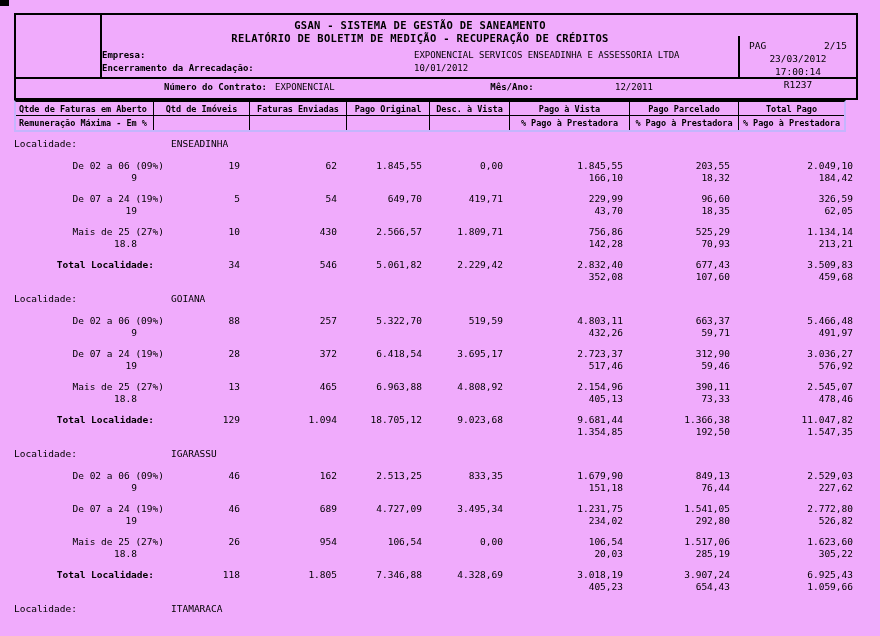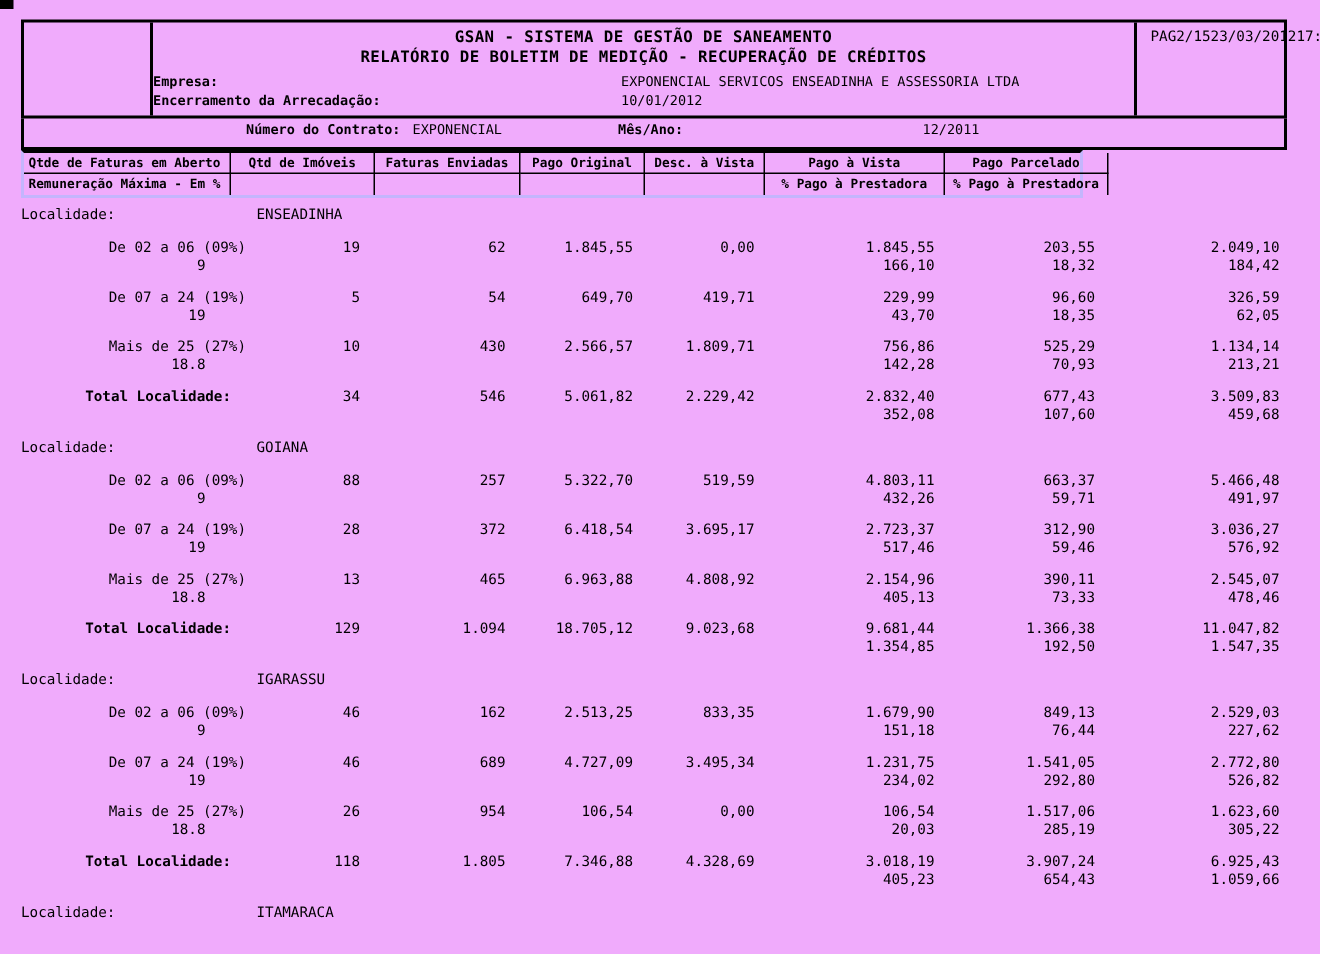--- a/index.html
+++ b/index.html
@@ -16,38 +16,38 @@
     position:absolute; left:14px; top:13px; width:844px; height:66px;
     border:2px solid #000; display:flex;
   }
   .logo-cell { width:86px; border-right:2px solid #000; }
   .title-cell { flex:1; padding-top:4px; }
   .title-line { text-align:center; font-weight:bold; font-size:10.5px; line-height:13px; letter-spacing:0.3px; }
   .pair-line { display:grid; grid-template-columns:305px auto; line-height:11px; font-size:9px; margin-top:2px; }
   .pair-line .lbl { font-weight:bold; text-align:left; }
   .pair-line .val { padding-left:7px; }
   .emp-block { margin-top:5px; }
-  .info-cell { width:100px; border-left:2px solid #000; display:flex; flex-direction:row; justify-content:space-around; padding:3px 9px; font-size:9.5px; }
+  .info-cell { width:118px; border-left:2px solid #000; display:flex; flex-direction:column; justify-content:space-around; padding:3px 9px; font-size:9.5px;margin-top:21px; }
   .info-line { text-align:center; line-height:13px; }
   .info-line.pag { display:flex; justify-content:space-between; }
 
   
   .contract-box {
     position:absolute; left:14px; top:79px; width:844px; height:21px;
     border:2px solid #000; border-top:0; font-size:9px;
   }
   .contract-box .row { position:relative; height:100%; }
   .c-lbl1 { position:absolute; left:0; top:3px; width:251px; text-align:right; font-weight:bold; }
   .c-val1 { position:absolute; left:259px; top:3px; }
-  .c-lbl2 { position:absolute; left:396px; top:3px; width:200px; text-align:left; font-weight:bold; }
+  .c-lbl2 { position:absolute; left:396px; top:3px; width:200px; text-align:center; font-weight:bold; }
   .c-val2 { position:absolute; left:599px; top:3px; }
 
   
   .col-hdr {
-    position:absolute; left:14px; top:100px; width:708px; height:32px;
+    position:absolute; left:14px; top:100px; width:832px; height:32px;
     border:2px solid #c4b5fd; border-top:2px solid #000;
     display:grid; grid-template-columns:138px 96px 97px 83px 80px 120px 109px auto;
     grid-auto-rows:1fr; font-size:8.5px; font-weight:bold;
   }
   .hc { border-right:1.5px solid #000; text-align:center; line-height:13px; padding-top:1px; white-space:nowrap; overflow:hidden; }
   .hc.last { border-right:0; }
   .hc.r1 { border-bottom:1.5px solid #000; }
   .hc.left { text-align:left; padding-left:3px; }
 
   

